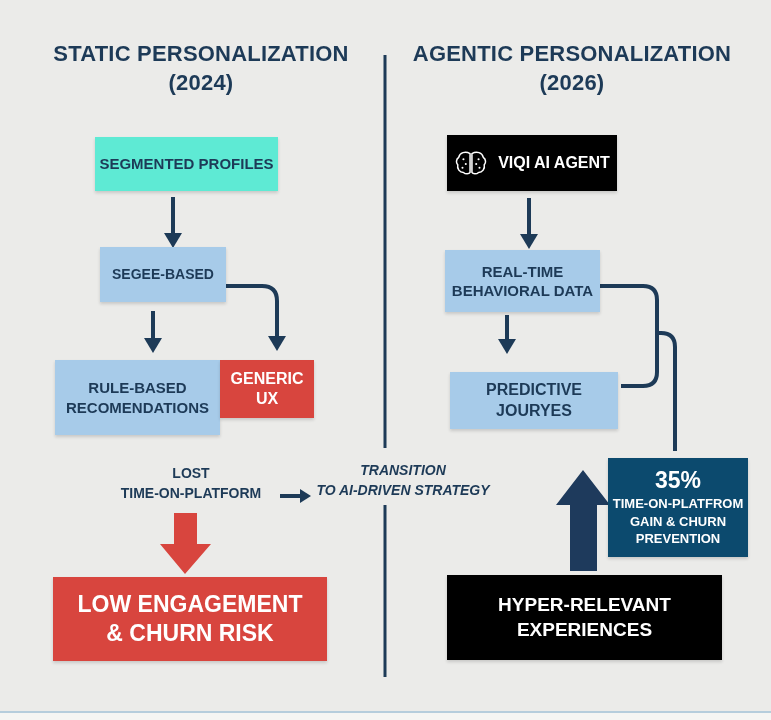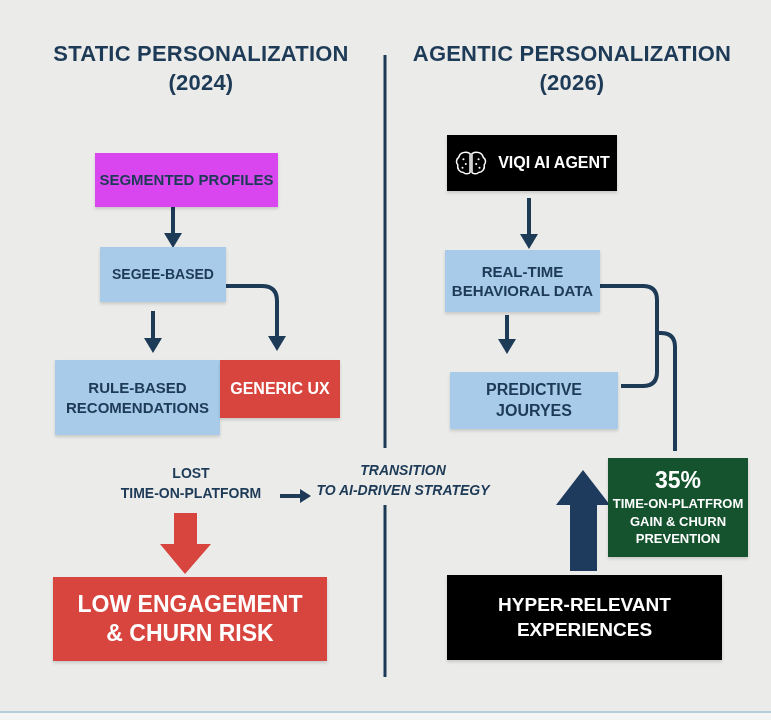--- a/index.html
+++ b/index.html
@@ -15,27 +15,27 @@
   #right-title { left:412px; top:40px; width:320px; }
 
   .box {
     position:absolute; display:flex; flex-direction:column;
     align-items:center; justify-content:center; text-align:center;
     line-height:1.28; box-shadow:0 2px 3px rgba(0,0,0,0.15);
   }
   .blue  { background:#a7cbe9; color:#1d3a57; }
   .navy  { background:#000000; color:#ffffff; }
   .redbg { background:#d8453e; color:#ffffff; }
-  .green { background:#14532d; color:#ffffff; }
-  .grey  { background:#d946ef; color:#1d3a57;margin-top:16px; }
+  .green { background:#0c4a6e; color:#ffffff; }
+  .grey  { background:#5eead4; color:#1d3a57; }
 
   #segmented-box  { left:95px;  top:137px; width:183px; height:54px; font-size:15px; }
   #segee-box      { left:100px; top:247px; width:126px; height:55px; font-size:14px; }
   #rule-box       { left:55px;  top:360px; width:165px; height:75px; font-size:15px; }
-  #generic-box    { left:220px; top:360px; width:120px; height:58px; font-size:16px; }
+  #generic-box    { left:220px; top:360px; width:94px; height:58px; font-size:16px; }
   #low-box        { left:53px;  top:577px; width:274px; height:84px; font-size:23px; }
   #viqi-box       { left:447px; top:135px; width:170px; height:56px; font-size:16px; flex-direction:row; gap:10px; }
   #realtime-box   { left:445px; top:250px; width:155px; height:62px; font-size:15px; }
   #predictive-box { left:450px; top:360px; width:168px; height:57px; font-size:16px;margin-top:12px; }
   #green-box      { left:608px; top:458px; width:140px; height:99px; }
   #hyper-box      { left:447px; top:575px; width:275px; height:85px; font-size:19px; }
 
   #green-box .pct { font-size:23px; line-height:1.15; margin-bottom:2px; }
   #green-box .gl  { font-size:13px; line-height:1.35; }
 

